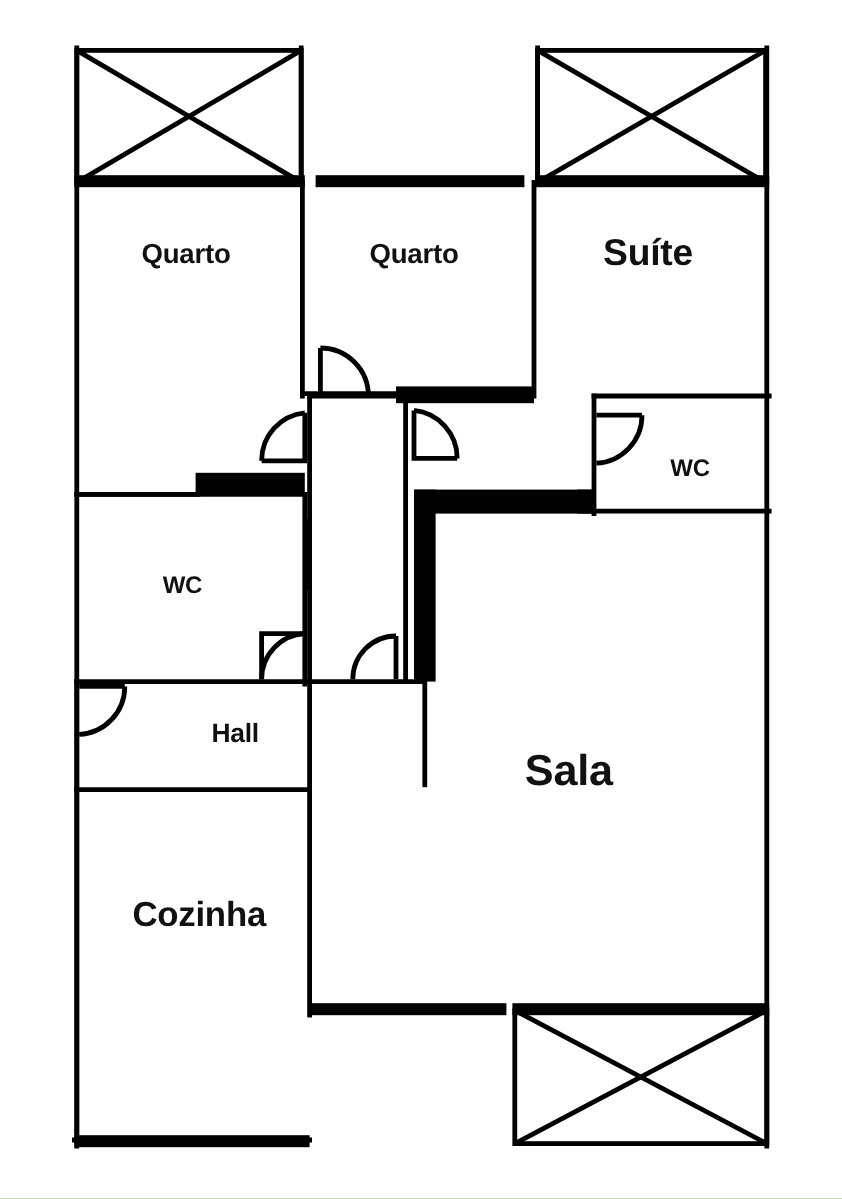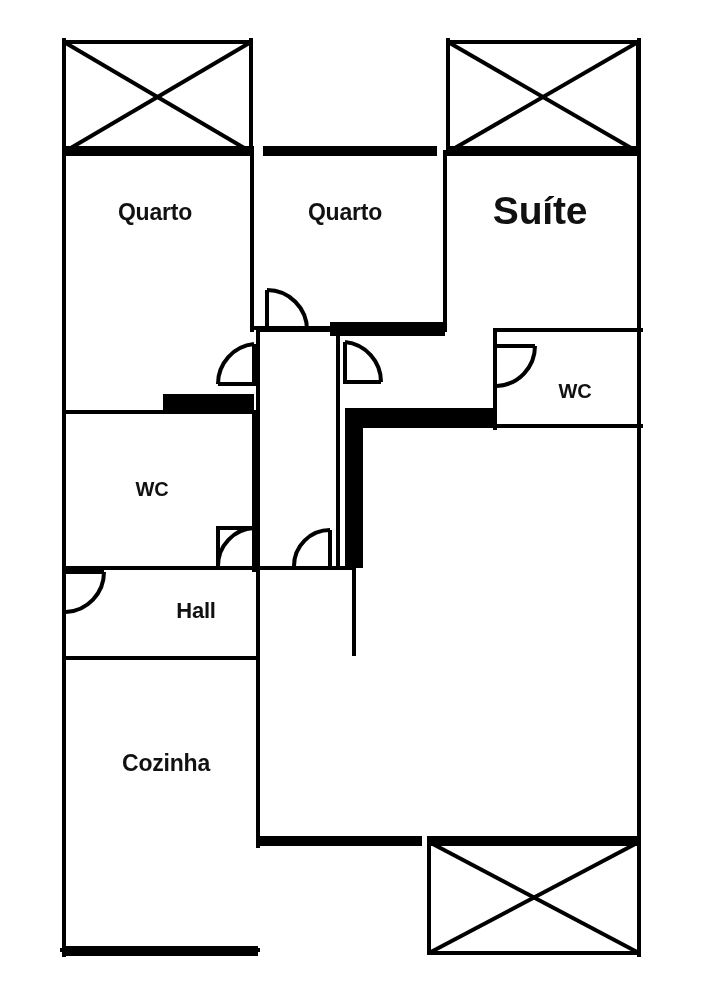--- a/index.html
+++ b/index.html
@@ -169,24 +169,25 @@
     <g fill="none" stroke="#000000" stroke-width="4">
       <path d="M 66 572 L 104 572"></path>
       <path d="M 104 572 A 40 40 0 0 1 66 612"></path>
     </g>
   </svg>
 
   <div class="room-label" style="left:155px; top:212px; font-size:23px;">Quarto</div>
 
   <div class="room-label" style="left:345px; top:212px; font-size:23px;">Quarto</div>
 
-  <div class="room-label" style="left:540px; top:211px; font-size:39px;">Suíte</div>
+  <div class="room-label" style="left:540px; top:211px; font-size:31px;">Suíte</div>
 
   <div class="room-label" style="left:575px; top:391px; font-size:20px;">WC</div>
 
   <div class="room-label" style="left:152px; top:489px; font-size:20px;">WC</div>
 
   <div class="room-label" style="left:196px; top:611px; font-size:22px;">Hall</div>
 
+  <div class="room-label" style="left:474px; top:642px; font-size:36px;">Sala</div>
 
-  <div class="room-label" style="left:166px; top:763px; font-size:23px;">Cozinha</div>
+  <div class="room-label" style="left:166px; top:763px; font-size:29px;">Cozinha</div>
 
 </div>
 
 </body></html>

